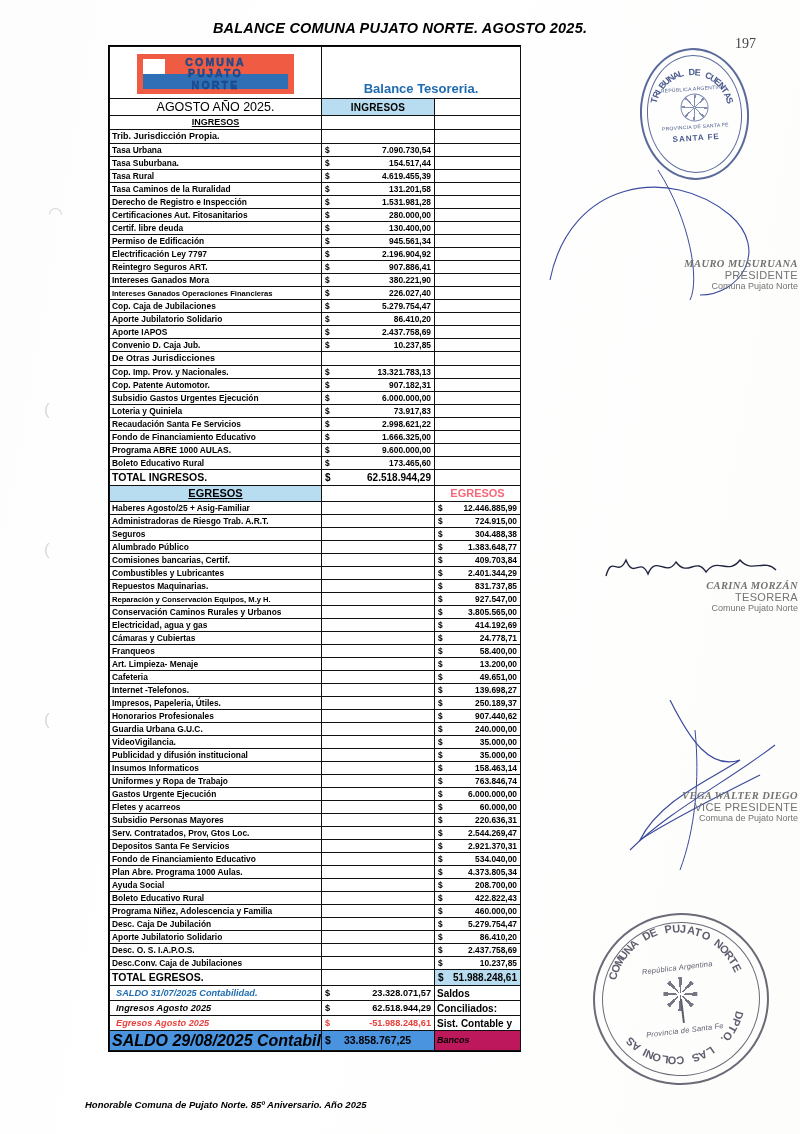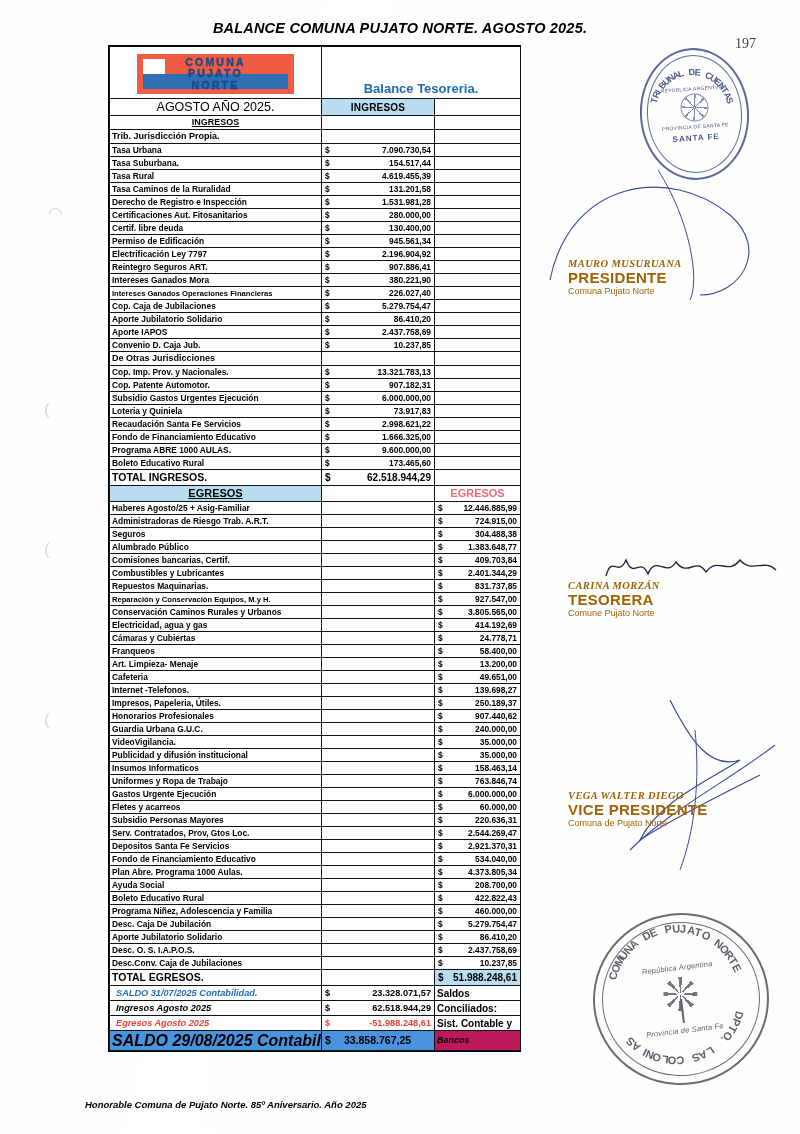--- a/index.html
+++ b/index.html
@@ -160,23 +160,23 @@
     border-radius:50%;
     border:1px solid #5a6a9a;
     position:relative;
     background:
       repeating-conic-gradient(#5a6a9a 0 10deg, transparent 10deg 45deg);
     opacity:.75;
   }
   .stamp-inner .l2{font-size:5px;letter-spacing:.3px;}
   .stamp-inner .l3{font-size:8px;font-weight:bold;letter-spacing:1px;margin-top:4px;}
 
-  .sig-block{position:absolute;width:230px;text-align:left;color:#a16207;}
+  .sig-block{position:absolute;width:230px;text-align:right;color:#737373;}
   .sig-name{font-size:10.5px;font-weight:bold;font-style:italic;font-family:"Liberation Serif",serif;letter-spacing:.4px;}
-  .sig-role{font-size:15px;font-weight:bold;letter-spacing:.3px;}
+  .sig-role{font-size:11px;font-weight:normal;letter-spacing:.3px;}
   .sig-org{font-size:9px;}
   .scribble{position:absolute;pointer-events:none;}
 
   .round-stamp{
     position:absolute;left:593px;top:913px;width:172px;height:168px;
     border-radius:50%;
     border:2.2px solid #6b6b78;
     color:#5e5e6e;
     transform:rotate(-7deg);
   }

